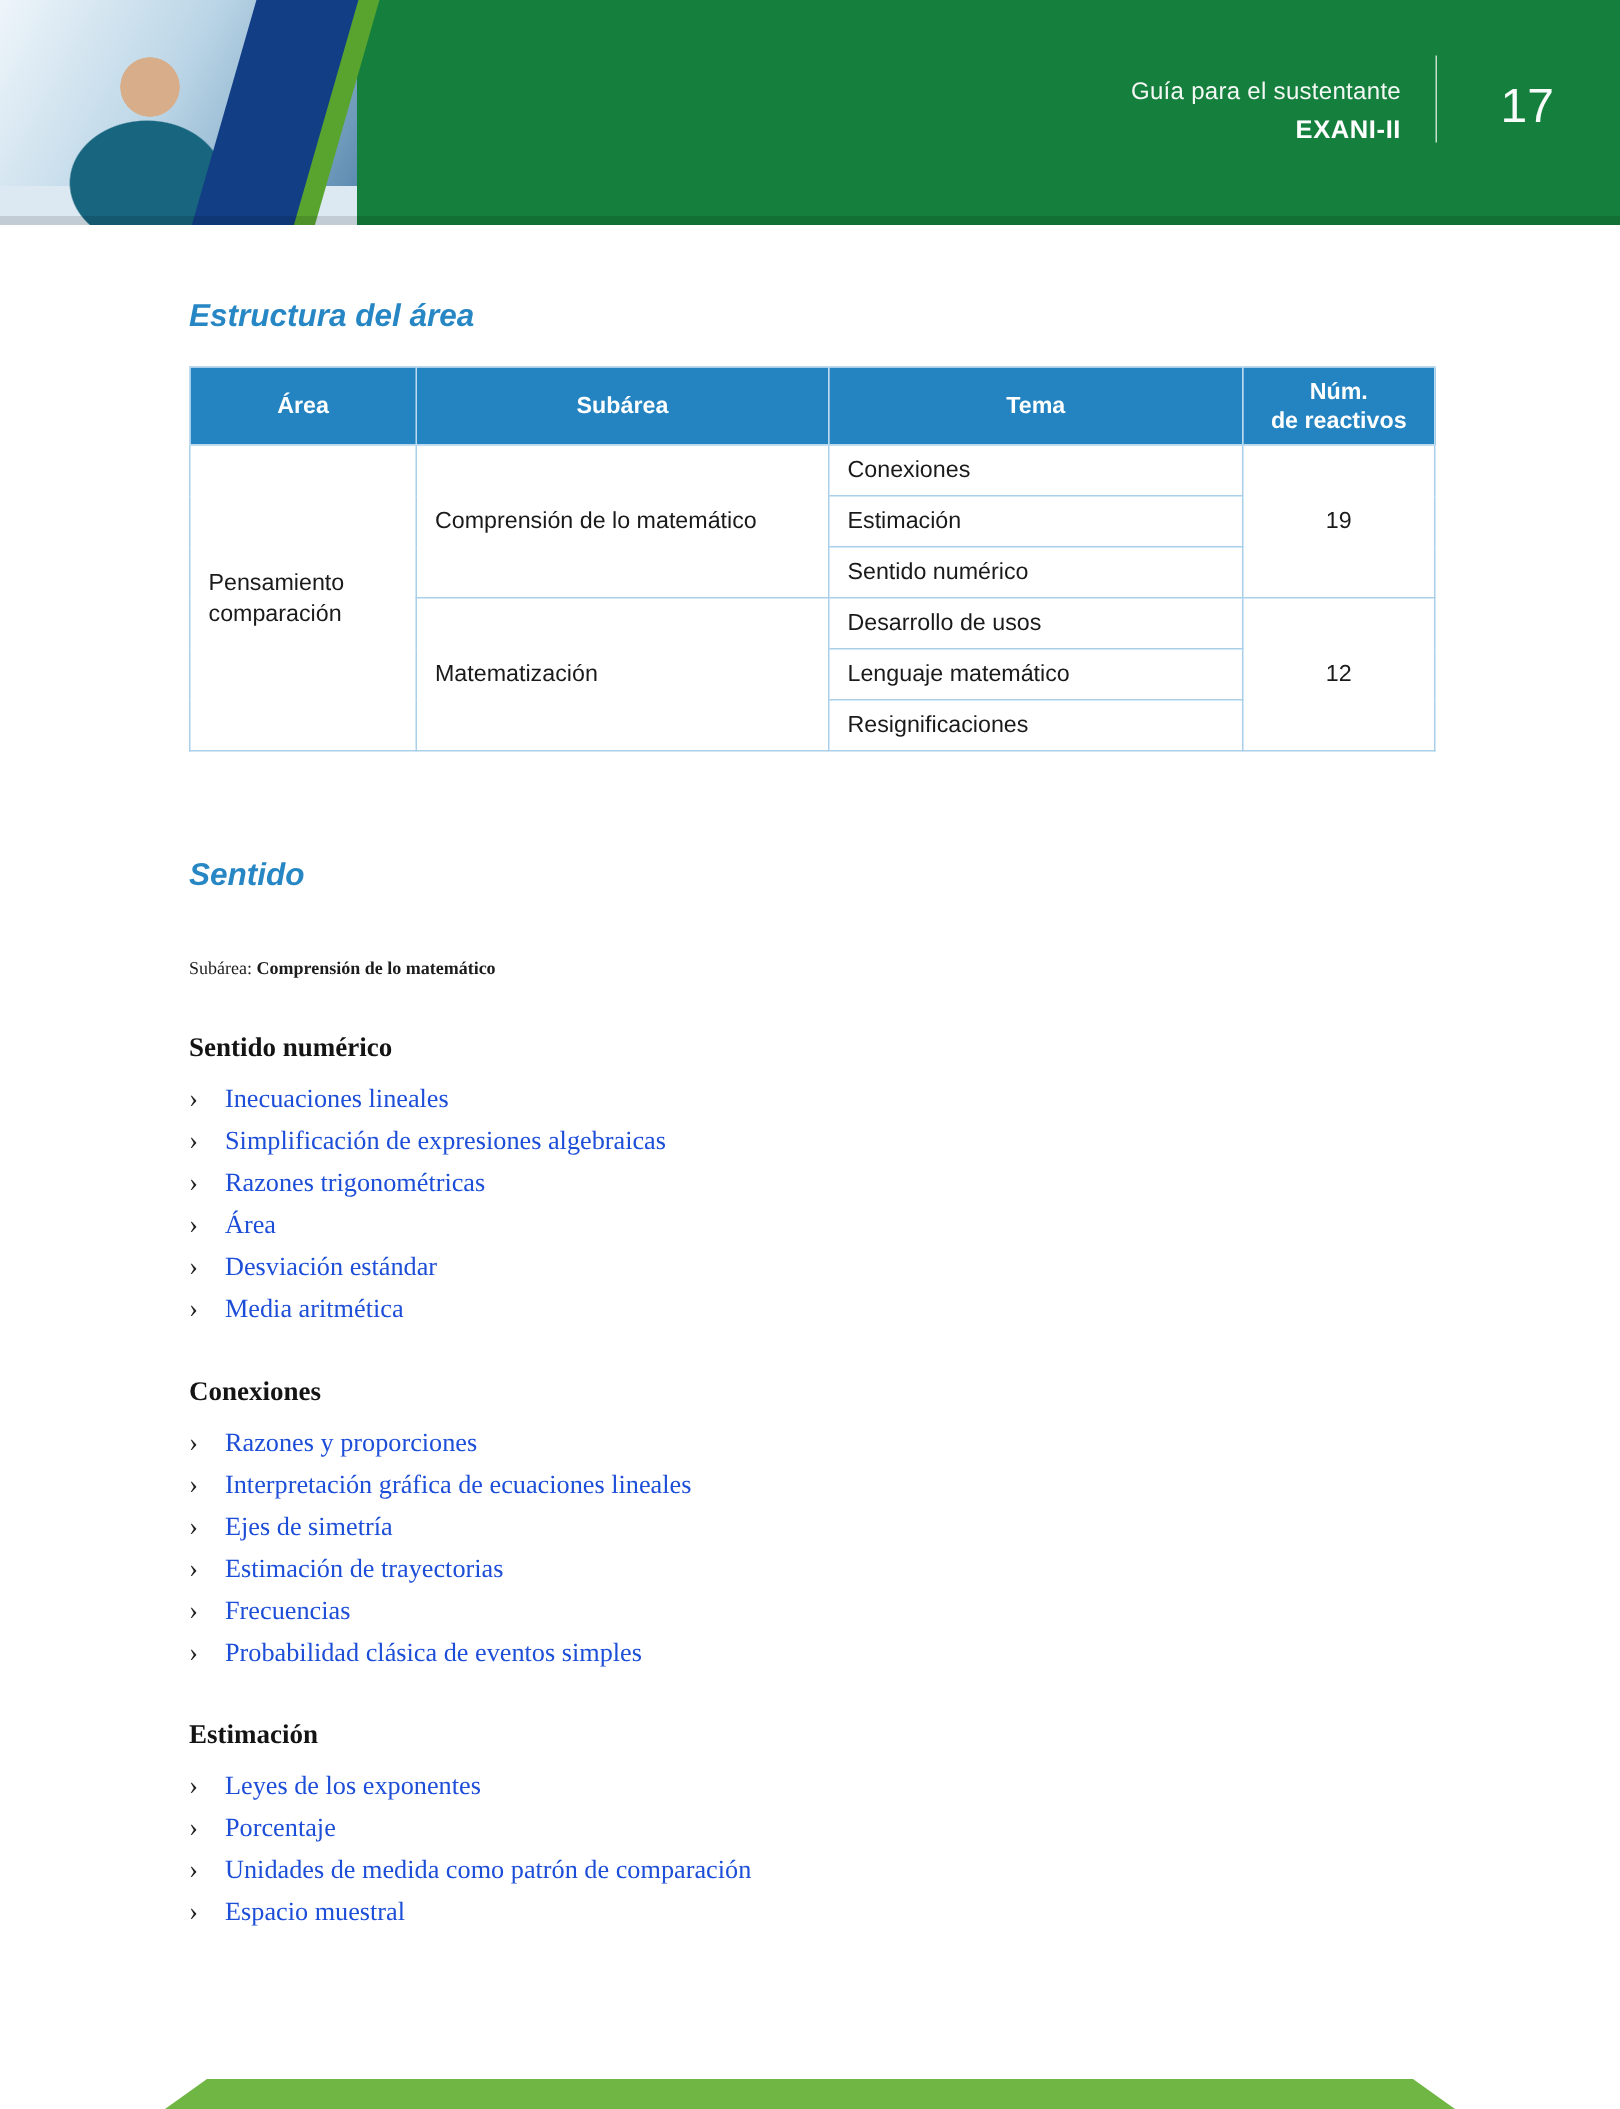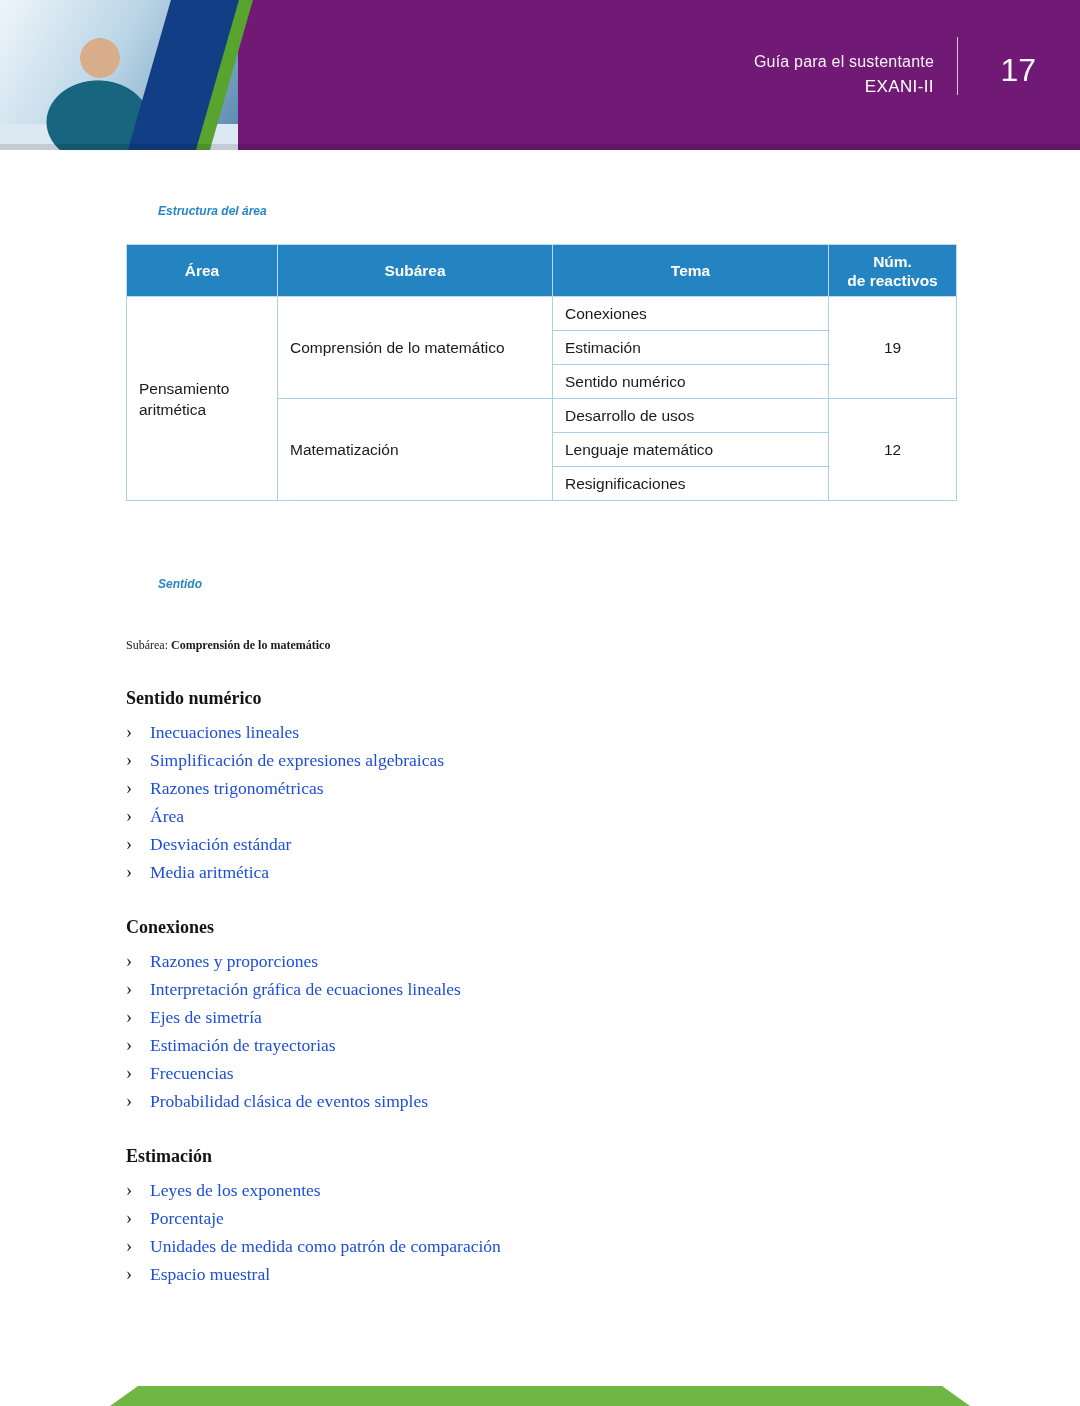--- a/index.html
+++ b/index.html
@@ -4,58 +4,58 @@
 <style>
   * { margin:0; padding:0; box-sizing:border-box; }
   html,body { background:#ffffff; }
   body {
     width:1080px; height:1406px; position:relative; overflow:hidden;
     font-family:"Liberation Sans", sans-serif; color:#1c1c1c;
   }
 
   
   .header {
-    position:relative; height:150px; background:#701a75; overflow:hidden;
+    position:relative; height:150px; background:#15803d; overflow:hidden;
   }
   .header::after{
     content:""; position:absolute; left:0; bottom:0; width:100%; height:6px;
     background:rgba(0,0,0,0.12);
   }
   .header-photo{
     position:absolute; left:0; top:0; width:238px; height:100%;
     background:
       radial-gradient(circle 20px at 100px 58px, #d8ad89 98%, transparent),
       radial-gradient(ellipse 52px 42px at 98px 122px, #17657f 98%, transparent),
       linear-gradient(0deg, #dce9f2 0 26px, transparent 26px),
       linear-gradient(118deg, #eef5fa, #bcd6e7 45%, #86aeca 75%, #5585ab);
     background-repeat:no-repeat;
   }
   .band{ position:absolute; top:-15px; height:190px; }
   .band-navy{ left:148px; width:76px; background:#123e86; transform:skewX(-16deg); }
   .band-green{ left:216px; width:14px; background:#59a42f; transform:skewX(-16deg); }
 
   .header-text{ position:absolute; right:146px; top:53px; text-align:right; color:#ffffff; }
   .header-subtitle{ font-size:16px; font-weight:400; opacity:.95; letter-spacing:.2px; }
-  .header-title{ font-size:17px; font-weight:400; letter-spacing:.4px; margin-top:6px; }
+  .header-title{ font-size:17px; font-weight:700; letter-spacing:.4px; margin-top:6px; }
   .header-divider{
     position:absolute; right:122px; top:37px; width:1px; height:58px;
     background:rgba(255,255,255,.75);
   }
   .header-page{
     position:absolute; right:44px; top:52px; font-size:32px; font-weight:400;
     color:rgba(255,255,255,.97);
     text-align:right;
   }
 
   
   .content{ margin:0 124px 0 126px; width:830px; }
 
   .section-heading{
     margin-top:50px; color:#2787c5; font-style:italic; font-weight:600;
-    font-size:12px; line-height:22px;margin-left:32px;
+    font-size:21px; line-height:22px;
   }
 
   
   table{
     border-collapse:collapse; width:830px; margin-top:22px;
     font-size:15.5px; color:#1a1a1a; table-layout:fixed;
   }
   th{
     background:#2484c2; color:#ffffff; font-weight:700; height:52px;
     border:1px solid #bcd9ee; text-align:center; padding:4px 8px; line-height:19px;
@@ -129,21 +129,21 @@
         <th>Subárea</th>
         <th>Tema</th>
         <th>
           <span class="num-line">Núm.</span>
           <span class="num-line">de reactivos</span>
         </th>
       </tr>
     </thead>
     <tbody>
       <tr>
-        <td rowspan="6" class="cell-area">Pensamiento aritmética</td>
+        <td rowspan="6" class="cell-area">Pensamiento comparación</td>
         <td rowspan="3" class="cell-subarea">Comprensión de lo matemático</td>
         <td class="cell-tema">Conexiones</td>
         <td rowspan="3" class="cell-num">19</td>
       </tr>
       <tr>
         <td class="cell-tema">Estimación</td>
       </tr>
       <tr>
         <td class="cell-tema">Sentido numérico</td>
       </tr>

